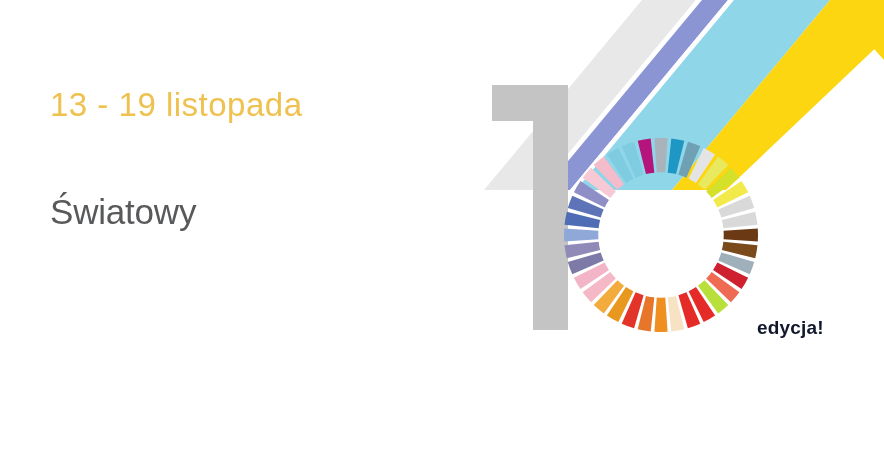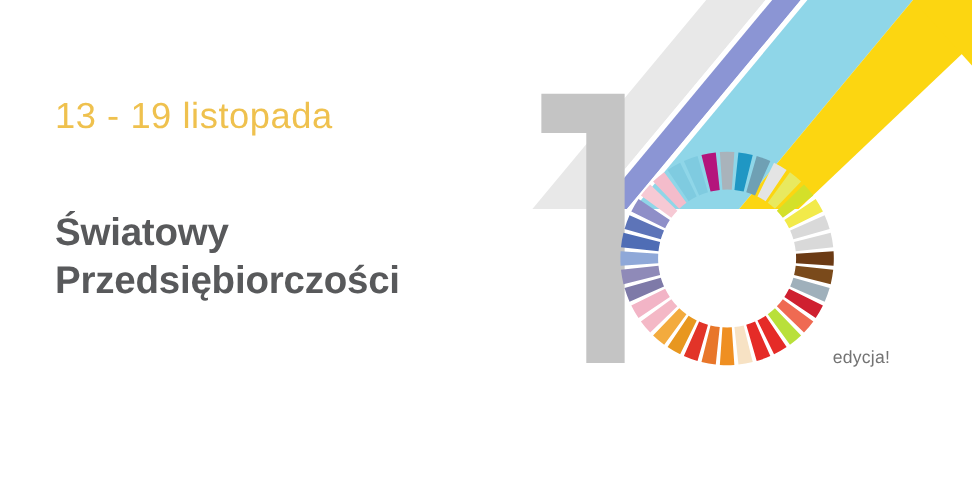--- a/index.html
+++ b/index.html
@@ -22,31 +22,31 @@
   .stripes { position:absolute; top:0; right:0; width:420px; height:190px; overflow:hidden; pointer-events:none; }
 
   
   .date {
     position:absolute; left:50px; top:86px;
     font-size:33px; font-weight:400; letter-spacing:0.5px;
     color:#efc14e; white-space:nowrap;
   }
   .title {
     position:absolute; left:50px; top:190px;
-    font-size:35px; line-height:43px; font-weight:700;
+    font-size:35px; line-height:43px; font-weight:400;
     color:#58595b; letter-spacing:-0.2px;
   }
   .title div { white-space:nowrap; }
 
   
   .num-one { position:absolute; left:492px; top:85px; }
   .ring-big { position:absolute; left:563px; top:137px; }
   .edycja {
     position:absolute; left:757px; top:317px;
-    font-size:16px; color:#737373; font-weight:400; letter-spacing:0.2px;
+    font-size:19px; color:#0f172a; font-weight:700; letter-spacing:0.2px;
   }
 
   
   .logobar { position:absolute; left:0; bottom:0; width:884px; height:100px; }
 </style>
 </head>
 <body>
 
 <div id="poster">
 
@@ -61,21 +61,20 @@
         <polygon points="208,190 366,0 420,0 420,40 262,190" fill="#fcd611"></polygon>
         <polygon points="366,0 420,0 420,60" fill="#fcd611"></polygon>
       </g>
     </svg>
   </div>
 
   <div class="date">13 - 19 listopada</div>
 
   <div class="title">
     <div>Światowy</div>
-    <div>Przedsiębiorczości</div>
   </div>
 
   <div class="num-one">
     <svg width="76" height="245" viewBox="0 0 76 245">
       <path d="M0 0 H76 V245 H41 V36 H0 Z" fill="#c4c4c4"></path>
     </svg>
   </div>
 
   <div class="ring-big">
     <svg id="ring-svg" width="196" height="196" viewBox="0 0 200 200">

